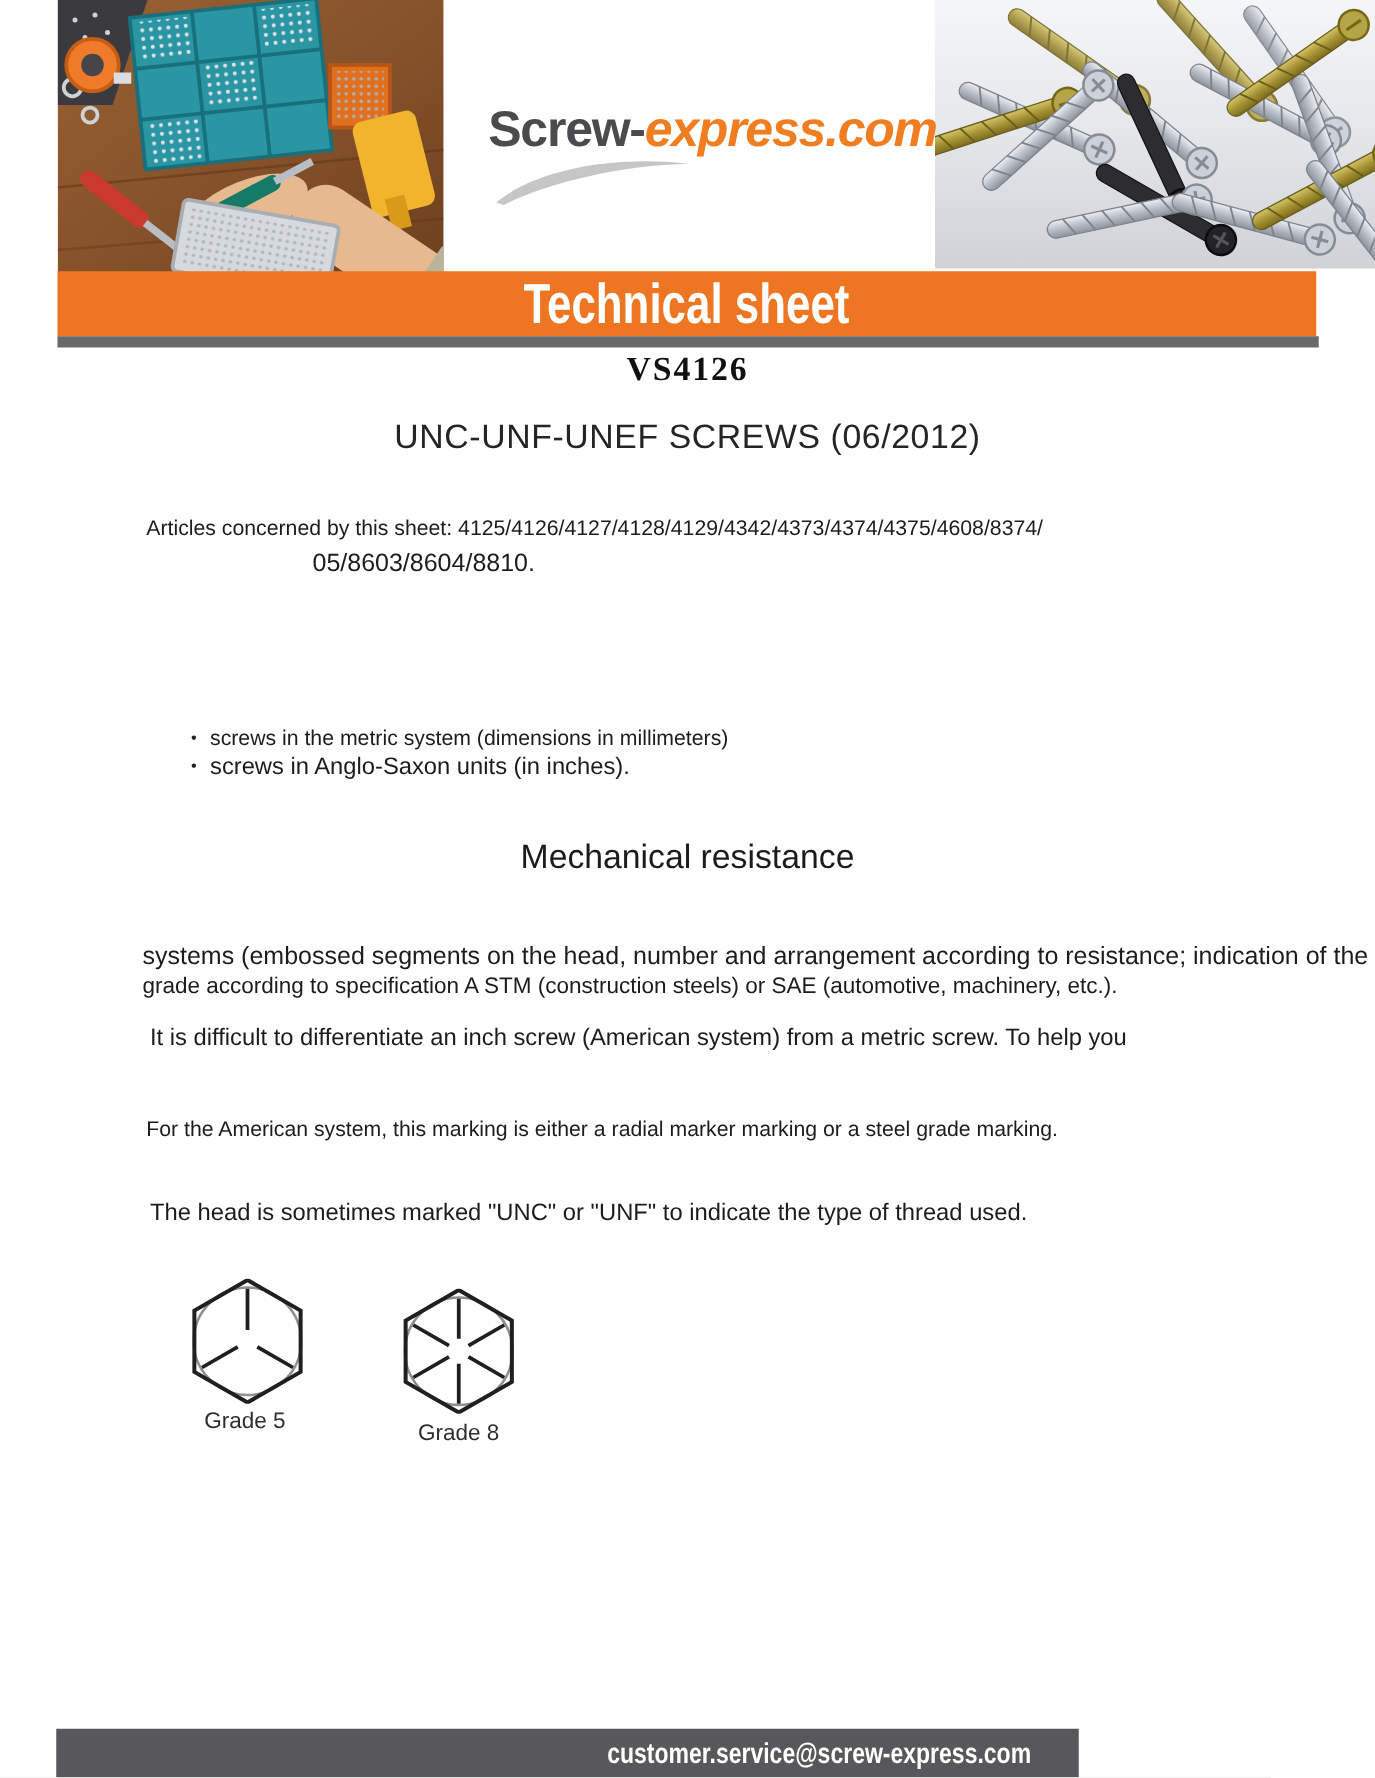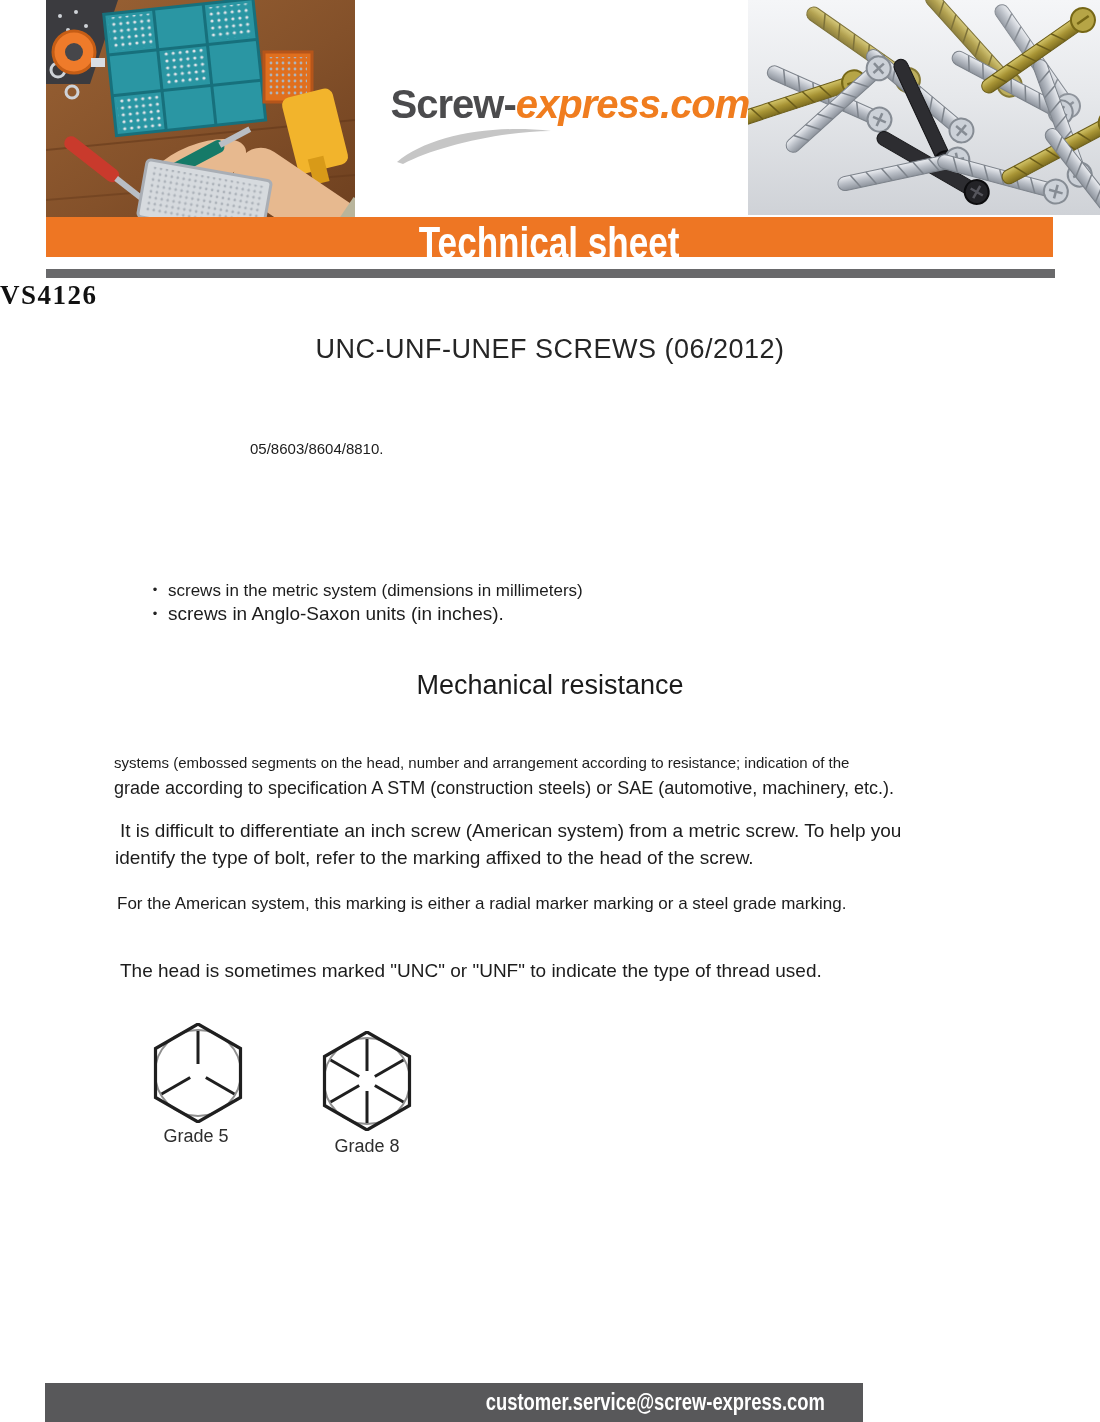--- a/index.html
+++ b/index.html
@@ -18,47 +18,47 @@
   .logo-line{
     position:absolute;left:370px;top:82px;width:400px;text-align:center;
     font-size:40px;font-weight:bold;letter-spacing:-1px;
   }
   .logo-gray{color:#4b4b4d;}
   .logo-orange{color:#f07d1f;font-style:italic;}
   .swoosh{position:absolute;left:394px;top:124px;}
 
   
   .banner{
-    position:absolute;left:46px;top:217px;width:1007px;height:40px;
-    background:#ee7623;display:flex;align-items:flex-start;justify-content:center;
+    position:absolute;left:46px;top:217px;width:1007px;height:52px;
+    background:#ee7623;display:flex;align-items:flex-end;justify-content:center;
   }
   .banner-title{
     color:#ffffff;font-weight:bold;font-size:45px;line-height:52px;
     display:inline-block;transform:scaleX(0.78);transform-origin:center;
     letter-spacing:0px;
   }
   .gray-rule{position:absolute;left:46px;top:269px;width:1009px;height:9px;background:#69696b;}
 
   
   .doc-code{
-    left:0;top:280px;width:1100px;
+    left:0;top:280px;width:1100px;text-align:center;
     font-family:"Liberation Serif",serif;font-weight:bold;font-size:27px;letter-spacing:1.5px;
     color:#111;
   }
   .doc-subtitle{
     left:0;top:334px;width:1100px;text-align:center;
     font-size:27px;letter-spacing:0.5px;color:#252525;
   }
   .section-heading{
     left:0;top:670px;width:1100px;text-align:center;
     font-size:27px;color:#1b1b1b;
   }
 
   
-  .fs16{font-size:15px;}
+  .fs16{font-size:20px;}
   .fs17{font-size:17px;}
   .fs18{font-size:18px;}
   .fs19{font-size:19px;}
   .bullet-row{position:absolute;white-space:nowrap;}
   .bullet-dot{display:inline-block;width:26px;text-align:center;font-size:13px;vertical-align:2px;color:#222;}
 
   
   .grade-label{position:absolute;width:110px;text-align:center;font-size:18px;color:#2e2e2e;}
 
   
@@ -222,37 +222,37 @@
   </div>
 
   <div class="banner">
     <span class="banner-title">Technical sheet</span>
   </div>
   <div class="gray-rule"></div>
 
   <div class="t doc-code">VS4126</div>
   <div class="t doc-subtitle">UNC-UNF-UNEF SCREWS (06/2012)</div>
 
+  <div class="t fs17" style="left:117px;top:413px;">Articles concerned by this sheet: 4125/4126/4127/4128/4129/4342/4373/4374/4375/4608/8374/</div>
   <div class="t fs16" style="left:250px;top:440px;">05/8603/8604/8810.</div>
 
 
   <div class="bullet-row fs17" style="left:142px;top:581px;">
     <span class="bullet-dot">•</span><span>screws in the metric system (dimensions in millimeters)</span>
   </div>
   <div class="bullet-row fs19" style="left:142px;top:603px;">
     <span class="bullet-dot">•</span><span>screws in Anglo-Saxon units (in inches).</span>
   </div>
 
   <div class="t section-heading">Mechanical resistance</div>
 
   <div class="t fs16" style="left:114px;top:754px;">systems (embossed segments on the head, number and arrangement according to resistance; indication of the</div>
   <div class="t fs18" style="left:114px;top:778px;">grade according to specification A STM (construction steels) or SAE (automotive, machinery, etc.).</div>
 
   <div class="t fs19" style="left:120px;top:820px;">It is difficult to differentiate an inch screw (American system) from a metric screw. To help you</div>
-  <div class="t fs19" style="left:115px;top:847px;">identify the type of bolt, refer to the marking affixed to the head of the screw.</div>
 
   <div class="t fs17" style="left:117px;top:894px;">For the American system, this marking is either a radial marker marking or a steel grade marking.</div>
 
   <div class="t fs19" style="left:120px;top:960px;">The head is sometimes marked "UNC" or "UNF" to indicate the type of thread used.</div>
 
   <div class="abs" style="left:152px;top:1023px;">
     <svg width="92" height="100" viewBox="-46 -50 92 100">
       <circle cx="0" cy="0" r="43" fill="none" stroke="#8f8f8f" stroke-width="2"></circle>
       <polygon points="0,-49 42.5,-24.5 42.5,24.5 0,49 -42.5,24.5 -42.5,-24.5" fill="none" stroke="#1f1f1f" stroke-width="3.2"></polygon>
       <line x1="0" y1="-42" x2="0" y2="-9" stroke="#1f1f1f" stroke-width="3"></line>

